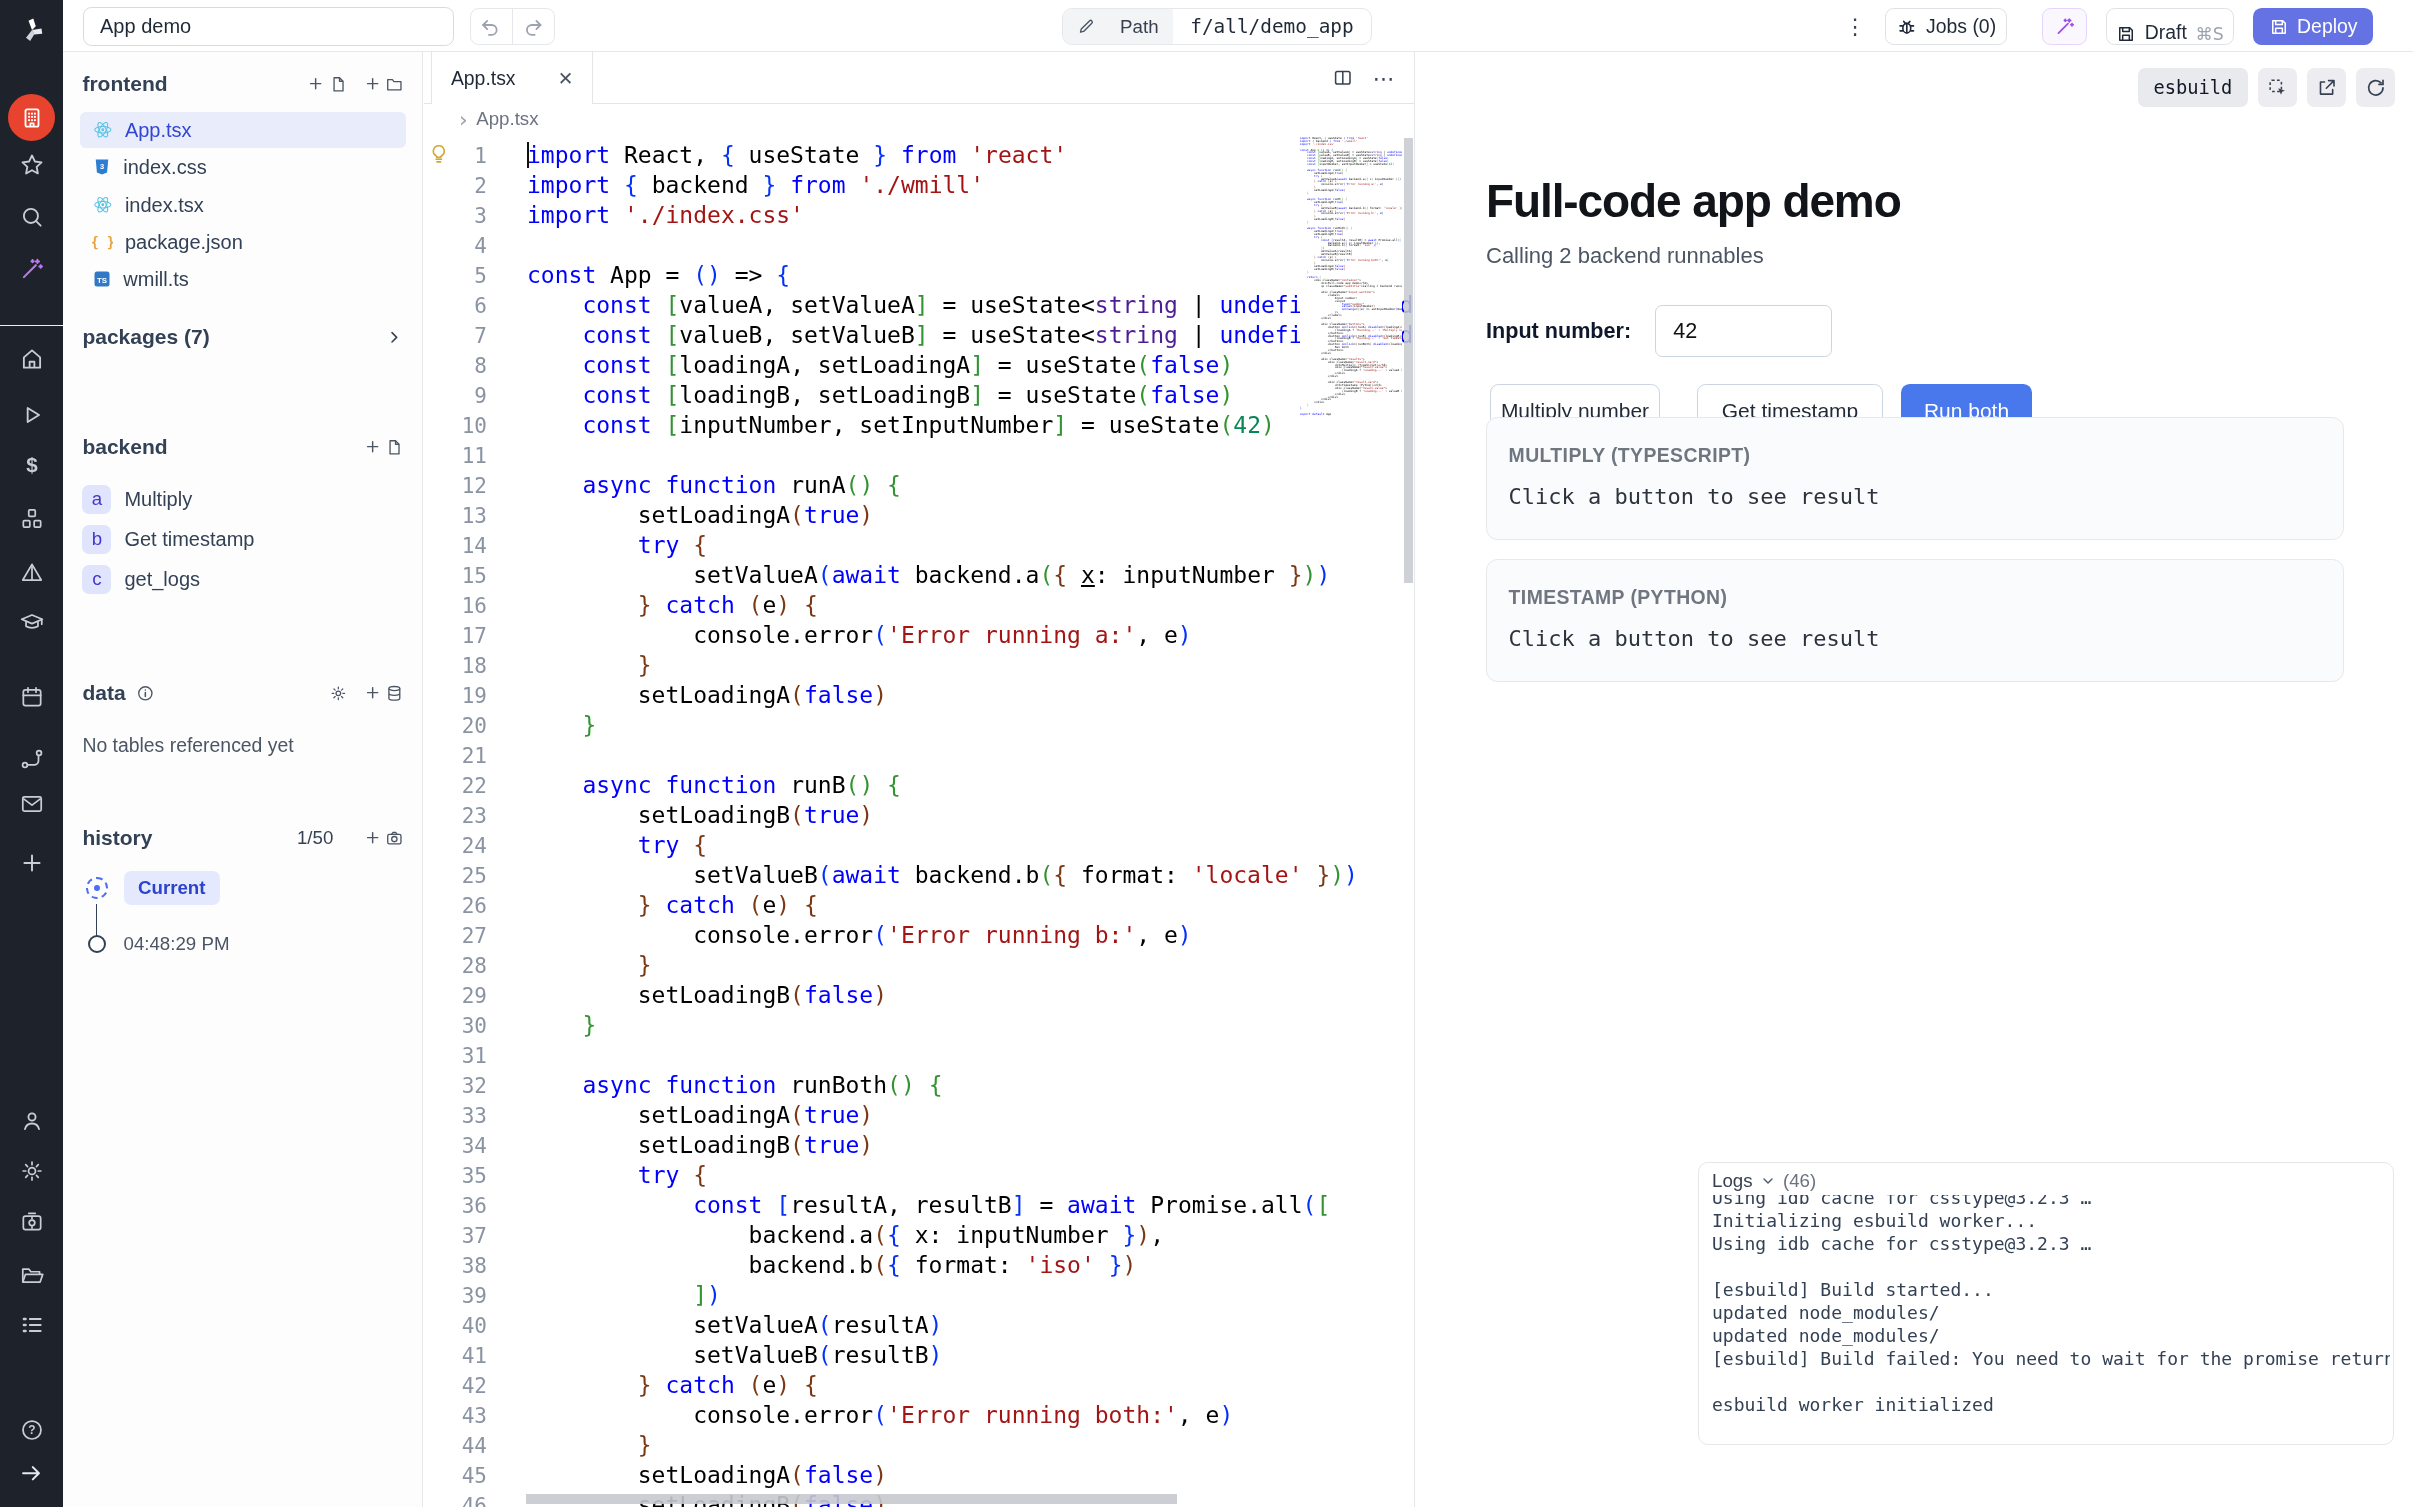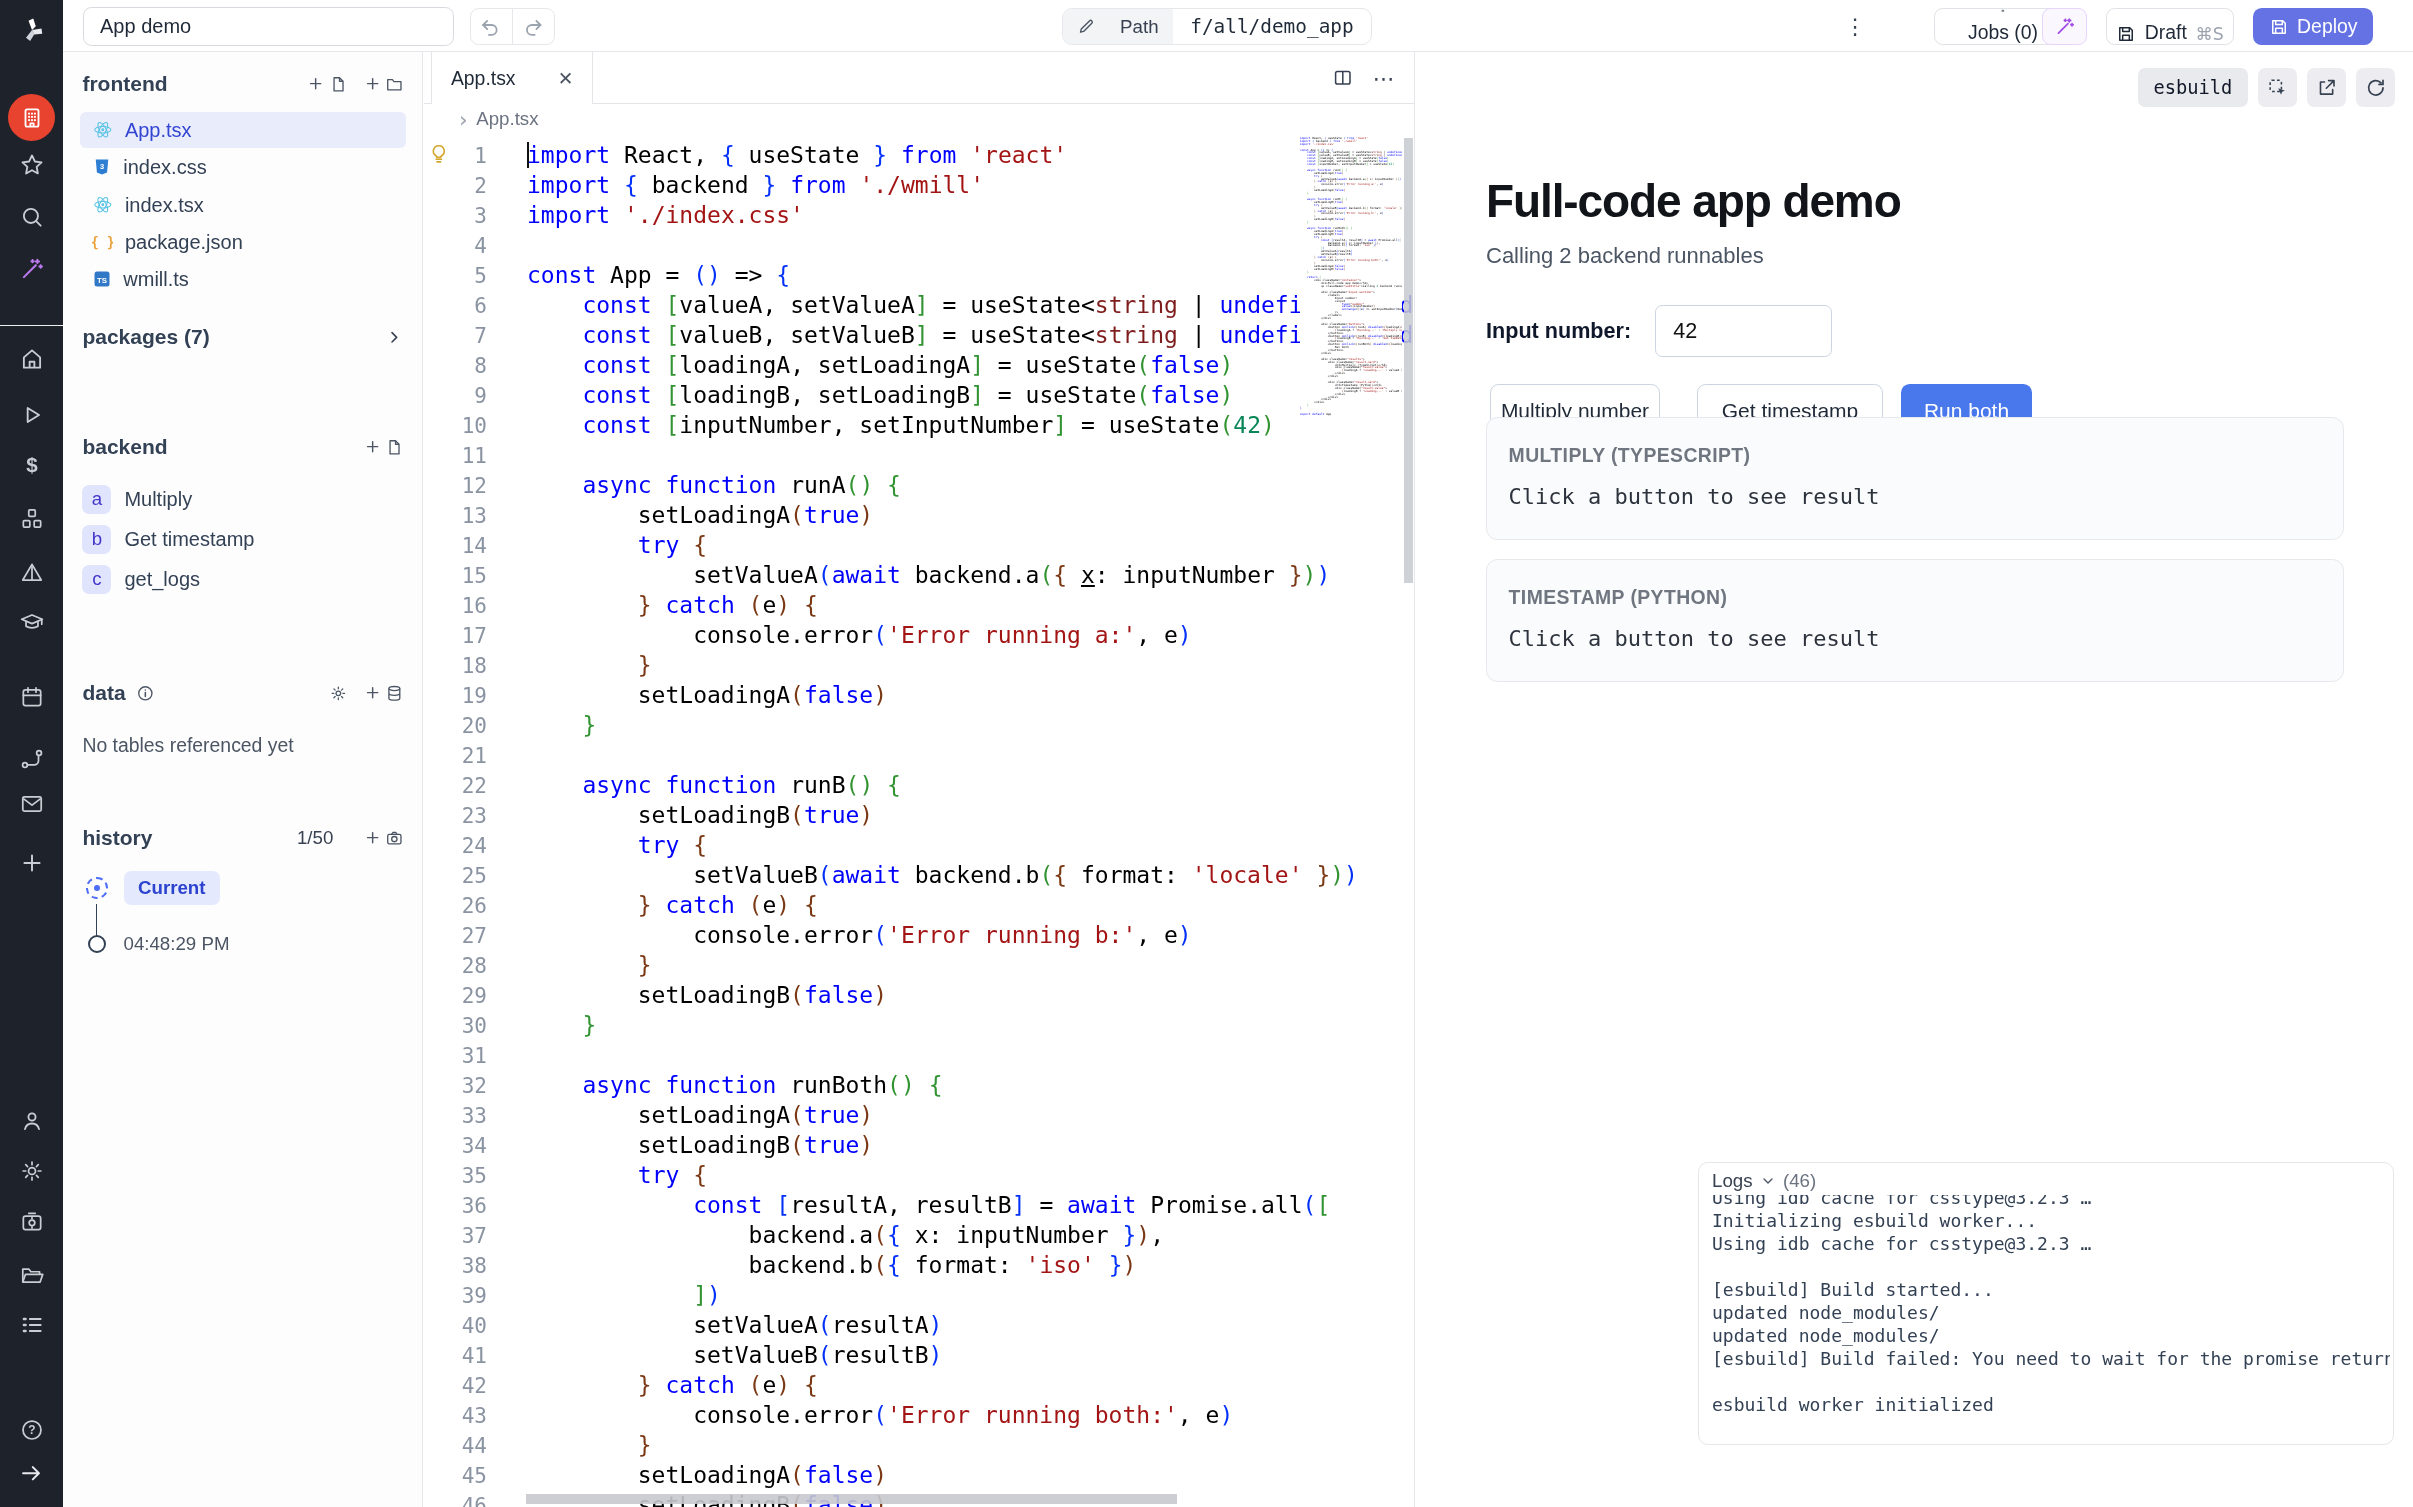--- a/index.html
+++ b/index.html
@@ -21,21 +21,21 @@
                border:0.7px solid #e5e7eb; border-radius:10px; overflow:hidden; background:#fff; }
   .path-left { background:#f3f4f6; display:flex; align-items:center; gap:24px; padding:0 14.4px;
                font-size:18.7px; color:#374151; }
   .path-right { display:flex; align-items:center; padding:0 17.3px; font-size:19.4px; color:#1f2937; }
   .kebab { position:absolute; left:1839px; top:10px; width:32px; height:32px; display:flex;
            align-items:center; justify-content:center; font-size:21.6px; color:#374151; cursor:pointer;
            font-family:"DejaVu Sans",sans-serif; }
   .tb-btn { position:absolute; top:8px; height:37px; border:0.7px solid #dfe2e6; border-radius:8.6px;
             background:#fff; display:flex; align-items:center; justify-content:center; gap:8.6px;
             font-size:19.4px; color:#1f2937; cursor:pointer; }
-  .btn-jobs { left:1934px; width:138px;flex-direction:column; }
+  .btn-jobs { left:1885px; width:122px; }
   .btn-wand { left:2042px; width:45px; border-color:#e7d4fb; background:#fbf7ff; }
   .btn-draft { left:2106px; width:128px;align-items:flex-end; }
   .shortcut { color:#9ca3af; font-size:17.3px; font-family:"DejaVu Sans",sans-serif; }
   .btn-deploy { left:2253px; width:120px; background:#6472e4; border:none; color:#fff; }
 
   
   .rail { position:absolute; left:0; top:0; width:63px; height:1508px; background:#1e222a; z-index:6; }
   .rail-item { position:absolute; left:0; width:63px; height:32px; display:flex;
                align-items:center; justify-content:center; cursor:pointer; }
   .rail-divider { position:absolute; left:0; top:325px; width:63px; height:1.4px; background:rgba(255,255,255,.92); }
@@ -79,21 +79,21 @@
   .breadcrumb { position:absolute; left:0; top:52px; width:100%; height:30px; display:flex;
                 align-items:center; gap:8.6px; padding-left:35px; font-size:18.7px; color:#6b7280; }
   .crumb-chev { color:#9ca3af; font-size:21.6px; font-family:"DejaVu Sans",sans-serif; }
   .code { position:absolute; left:0; top:82px; right:0; bottom:0; overflow:hidden; }
   .code-rows { position:absolute; left:0; top:5.8px; right:0; }
   .crow { height:30px; line-height:30px; white-space:pre; font-family:"DejaVu Sans Mono",monospace;
           font-size:23px; color:#000; }
   .crow .ln { display:inline-block; width:63px; text-align:right; color:#8a93a2; font-size:21px; }
   .crow .ct { padding-left:40px; }
   .tok-k { color:#0000ff; } .tok-s { color:#a31515; } .tok-n { color:#098658; }
-  .tok-t { color:#7f1d1d; } .tok-b0 { color:#0431fa; } .tok-b1 { color:#319331; } .tok-b2 { color:#7b3814; }
+  .tok-t { color:#4c1d95; } .tok-b0 { color:#0431fa; } .tok-b1 { color:#319331; } .tok-b2 { color:#7b3814; }
   .tok-u { text-decoration:underline; }
   .cursor-bar { position:absolute; left:103px; top:8px; width:2.2px; height:26px; background:#111; }
   .bulb { position:absolute; left:4.3px; top:8.6px; }
   .minimap { position:absolute; left:876px; top:2.9px; width:102px; background:#fff; overflow:hidden;
              font-family:"DejaVu Sans Mono",monospace; font-size:2.9px; line-height:2.9px; white-space:pre; }
   .vscroll { position:absolute; left:980px; top:4.3px; width:9.4px; height:445px; background:#c6c9ce; opacity:.85; }
   .hscroll { position:absolute; left:102px; bottom:3.6px; width:651px; height:10.8px; background:#c6c9ce; opacity:.9; }
   .pane-divider { position:absolute; left:1414px; top:52px; width:1.4px; height:1456px; background:#e6e7ea; }
 
   

